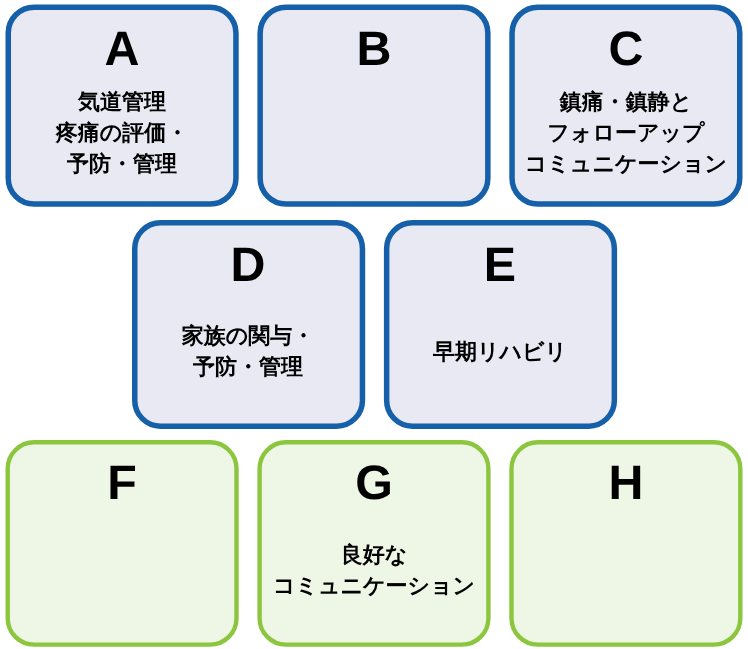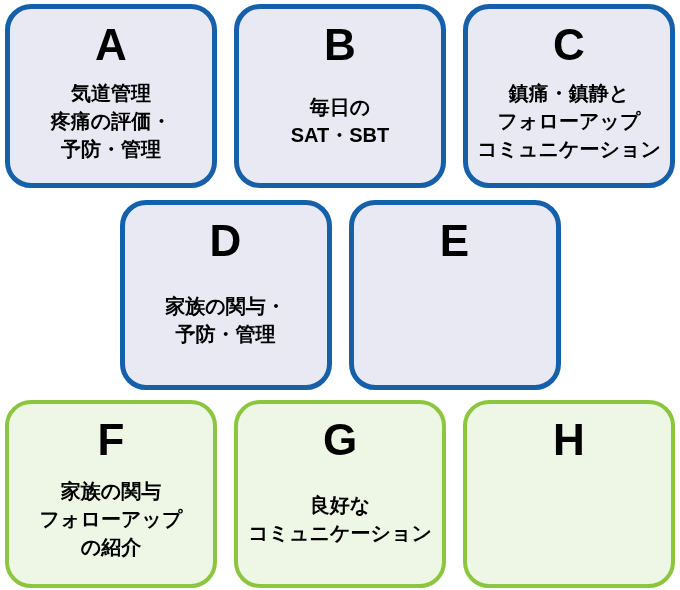--- a/index.html
+++ b/index.html
@@ -73,48 +73,44 @@
 
   <div class="row row-1">
     <div class="box blue">
       <div class="letter">A</div>
       <div class="box-text">気道管理
 疼痛の評価・
 予防・管理</div>
     </div>
     <div class="box blue">
       <div class="letter">B</div>
-      <div class="box-text">毎日の
-SAT・SBT</div>
     </div>
     <div class="box blue">
       <div class="letter">C</div>
       <div class="box-text">鎮痛・鎮静と
 フォローアップ
 コミュニケーション</div>
     </div>
   </div>
 
   <div class="row row-2">
     <div class="box blue">
       <div class="letter">D</div>
       <div class="box-text">家族の関与・
 予防・管理</div>
     </div>
     <div class="box blue">
       <div class="letter">E</div>
+      <div class="box-text">早期リハビリ</div>
     </div>
   </div>
 
   <div class="row row-3">
     <div class="box green">
       <div class="letter">F</div>
-      <div class="box-text">家族の関与
-フォローアップ
-の紹介</div>
     </div>
     <div class="box green">
       <div class="letter">G</div>
       <div class="box-text">良好な
 コミュニケーション</div>
     </div>
     <div class="box green">
       <div class="letter">H</div>
     </div>
   </div>

